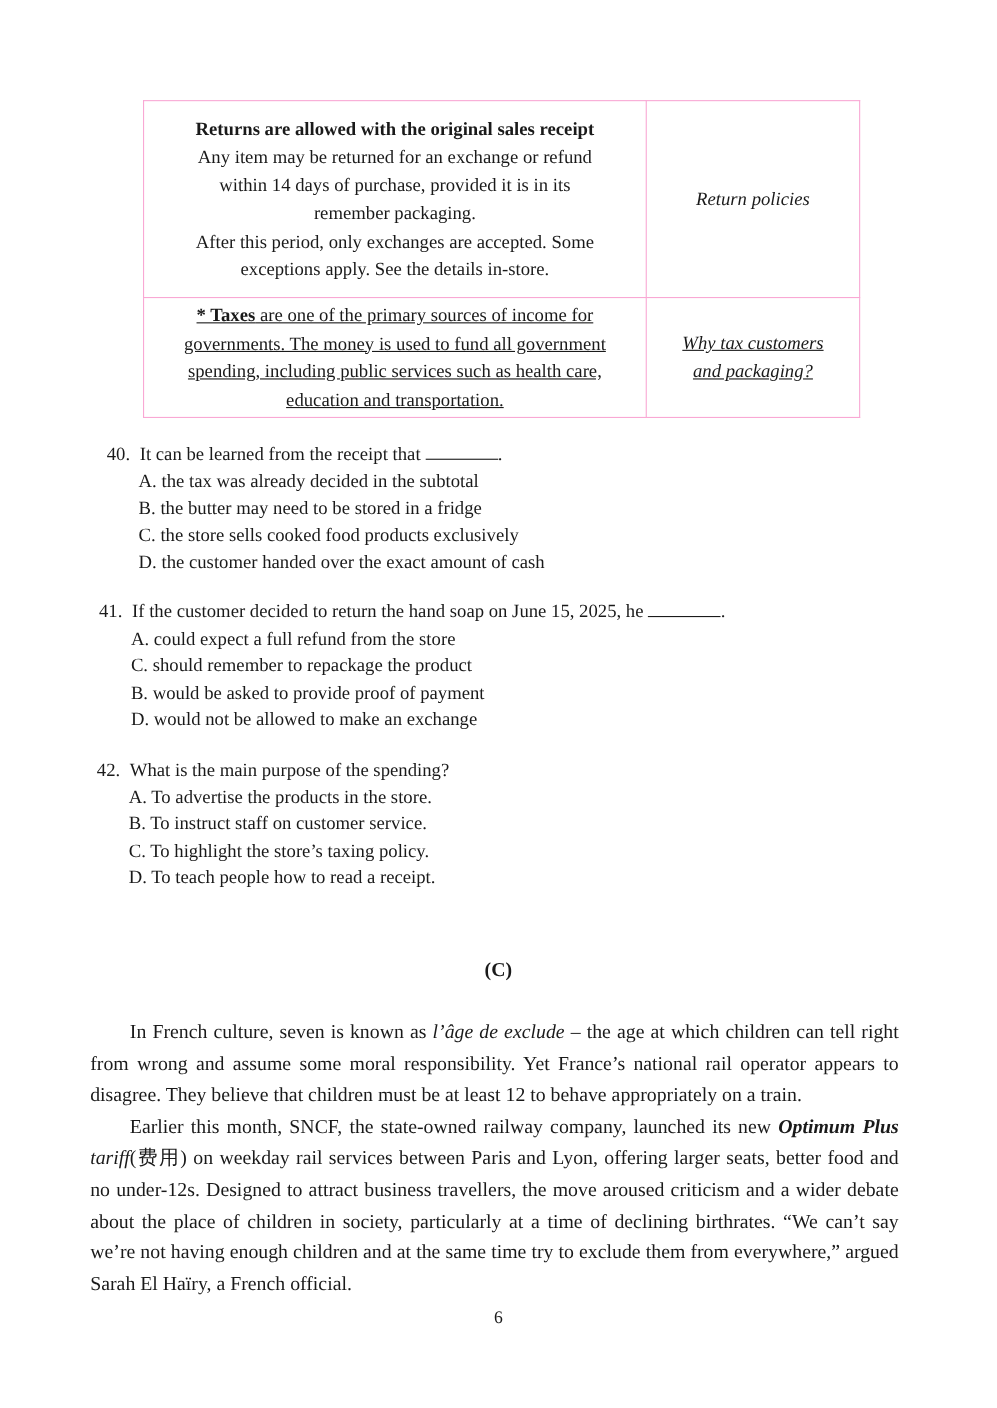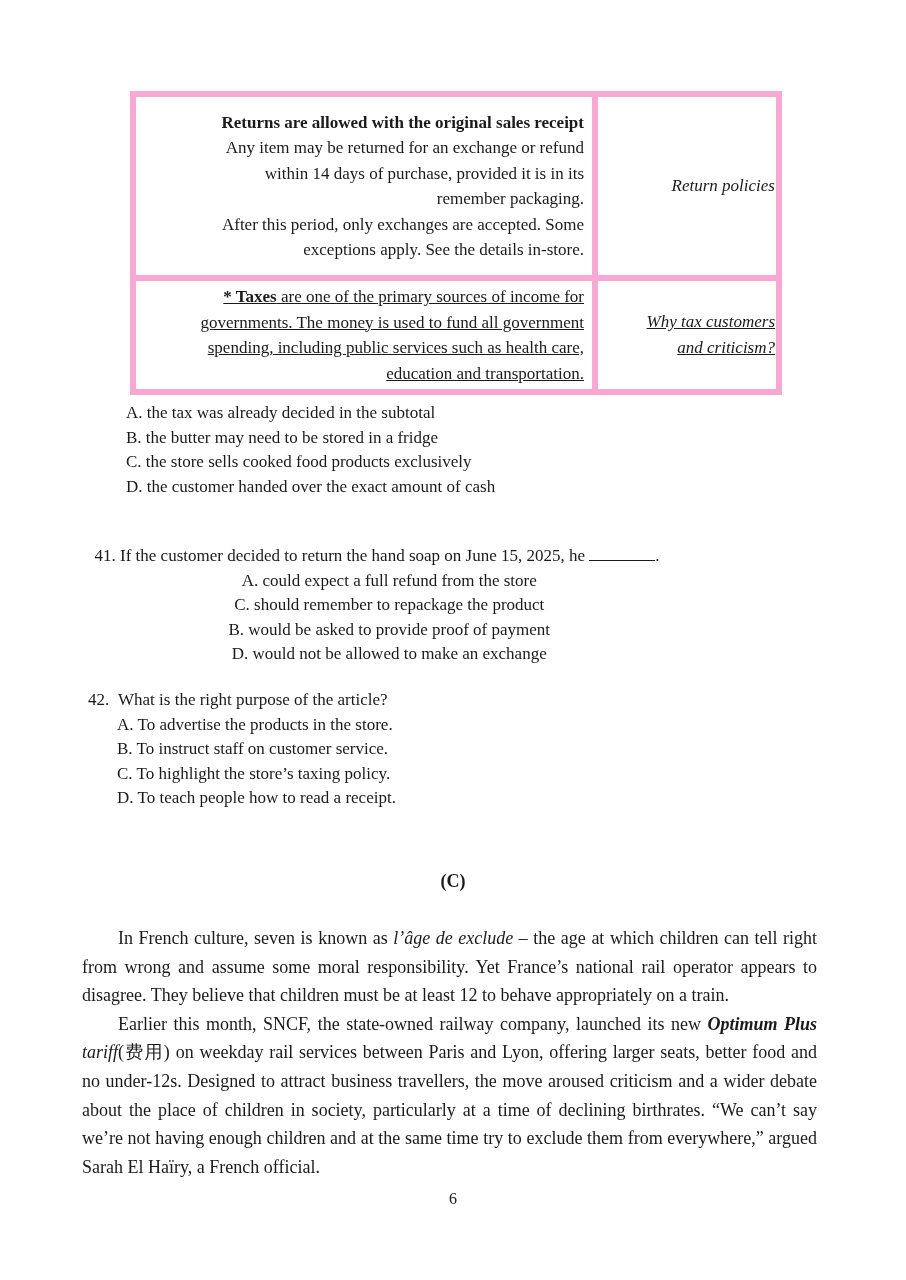--- a/index.html
+++ b/index.html
@@ -4,21 +4,21 @@
   <style>
     html, body { margin: 0; padding: 0; }
     body {
       width: 906px; height: 1280px; background: #ffffff; position: relative;
       font-family: "Liberation Serif", serif; color: #1a1a1a; overflow: hidden;
     }
     .info-table {
       position: absolute; left: 130px; top: 91px; width: 652px;
       border-collapse: collapse; font-size: 17px;
     }
-    .info-table td { border: 6px solid #f9a8d4; text-align: right; vertical-align: middle; }
+    .info-table td { border: 1px solid #f9a8d4; text-align: center; vertical-align: middle; }
     .info-table td.content { width: 440px; line-height: 25.5px; padding: 2px 8px; }
     .info-table td.label { font-style: italic; line-height: 26px; }
     .row1 td { height: 174px; }
     .row2 td { height: 104px; text-decoration: underline; }
     .bold { font-weight: bold; }
     .question { position: absolute; left: 97px; font-size: 17px; line-height: 24.5px; }
     .q-stem { margin-left: 0; }
     .q-num { display: inline-block; width: 30px; }
     .blank { display: inline-block; width: 66px; border-bottom: 1.5px solid #1a1a1a; height: 14px; vertical-align: baseline; }
     .options { margin-left: 29px; }
@@ -47,47 +47,48 @@
   </tr>
   <tr class="row2">
     <td class="content">
       <div><span class="bold">* Taxes</span><span> are one of the primary sources of income for</span></div>
       <div>governments. The money is used to fund all government</div>
       <div>spending, including public services such as health care,</div>
       <div>education and transportation.</div>
     </td>
     <td class="label">
       <div>Why tax customers</div>
-      <div>and criticism?</div>
+      <div>and packaging?</div>
     </td>
   </tr>
 </tbody>
   </table>
 
 <div class="question" style="top:401px;">
+  <div class="q-stem"><span class="q-num">40.</span><span>It can be learned from the receipt that</span> <span class="blank"></span><span>.</span></div>
   <div class="options">
     <div>A. the tax was already decided in the subtotal</div>
     <div>B. the butter may need to be stored in a fridge</div>
     <div>C. the store sells cooked food products exclusively</div>
     <div>D. the customer handed over the exact amount of cash</div>
   </div>
 </div>
 
-<div class="question" style="top:544px; left:90px;text-align:center;">
+<div class="question" style="top:544px; left:90px;">
   <div class="q-stem"><span class="q-num">41.</span><span>If the customer decided to return the hand soap on June 15, 2025, he</span> <span class="blank"></span><span>.</span></div>
   <div class="options">
     <div>A. could expect a full refund from the store</div>
     <div>C. should remember to repackage the product</div>
     <div>B. would be asked to provide proof of payment</div>
     <div>D. would not be allowed to make an exchange</div>
   </div>
 </div>
 
 <div class="question" style="top:688px; left:88px;">
-  <div class="q-stem"><span class="q-num">42.</span><span>What is the right purpose of the article?</span></div>
+  <div class="q-stem"><span class="q-num">42.</span><span>What is the main purpose of the spending?</span></div>
   <div class="options">
     <div>A. To advertise the products in the store.</div>
     <div>B. To instruct staff on customer service.</div>
     <div>C. To highlight the store’s taxing policy.</div>
     <div>D. To teach people how to read a receipt.</div>
   </div>
 </div>
 
 <div class="section-title">(C)</div>
 

